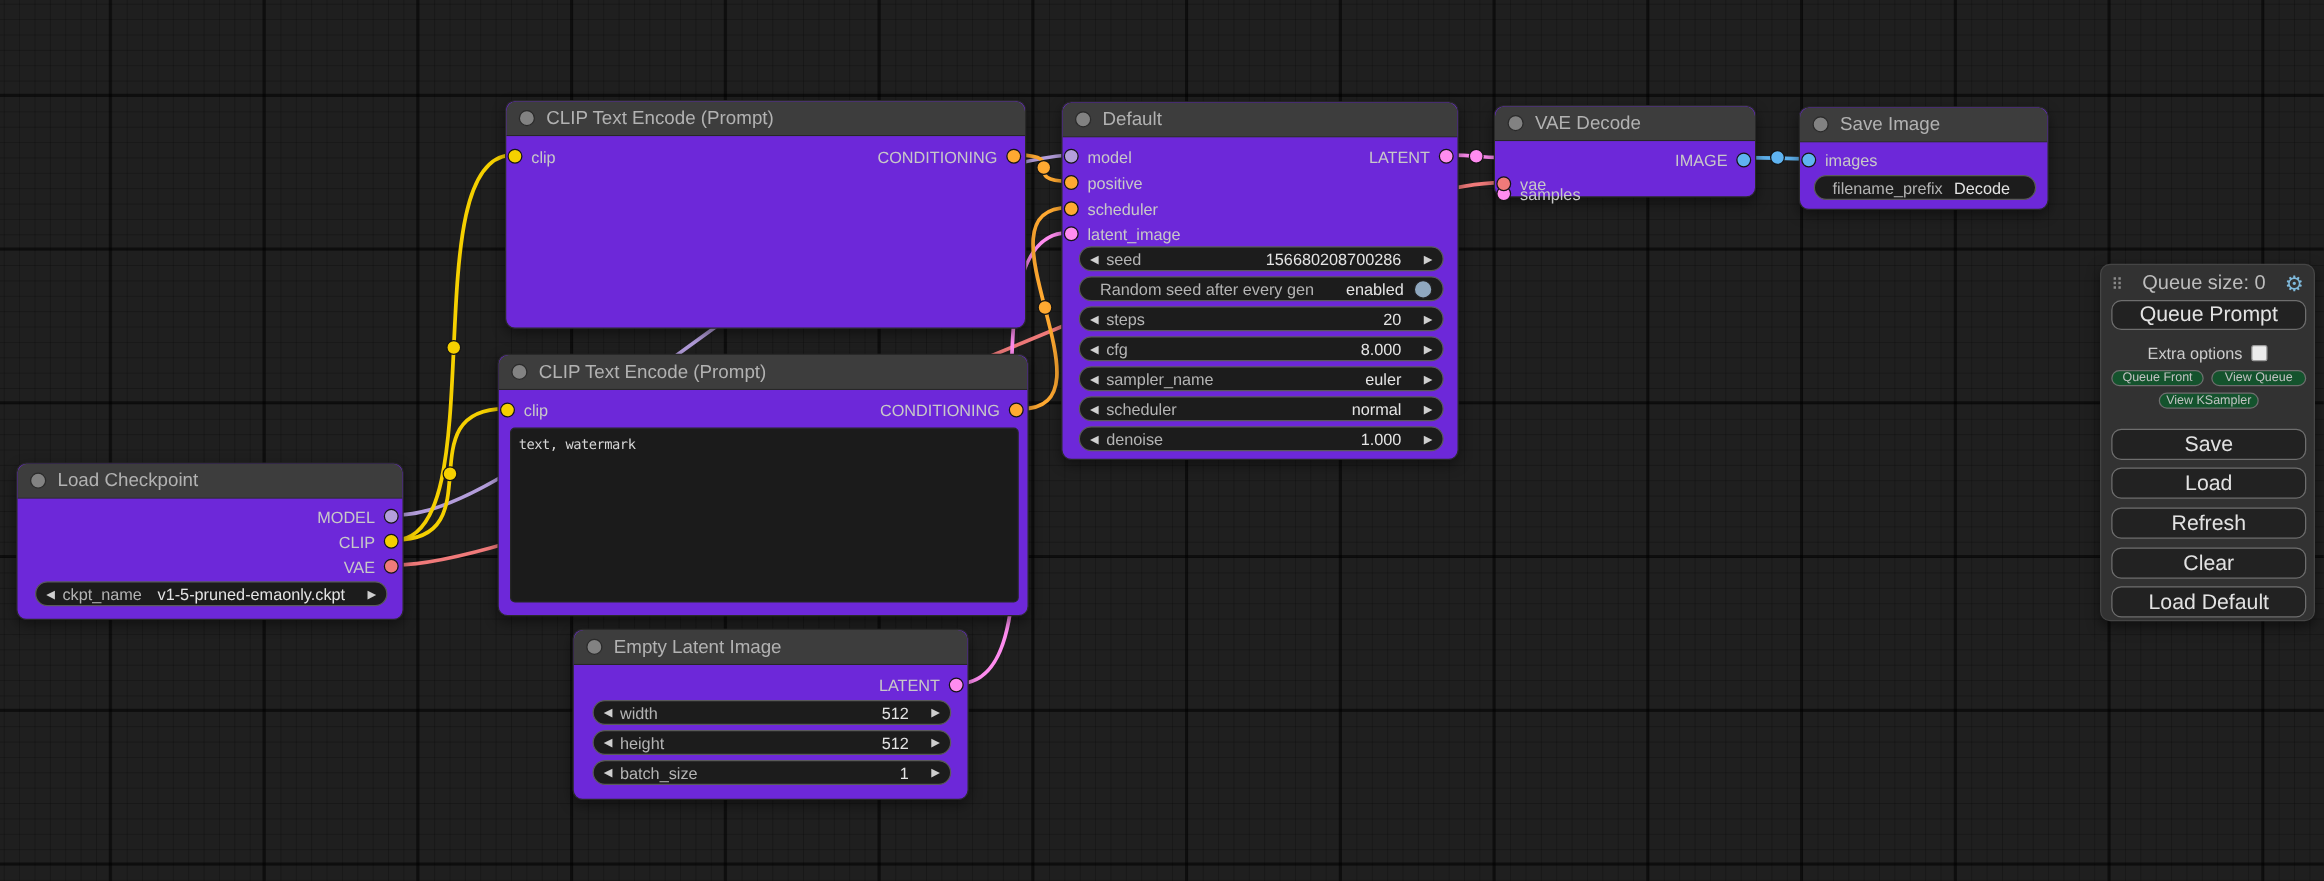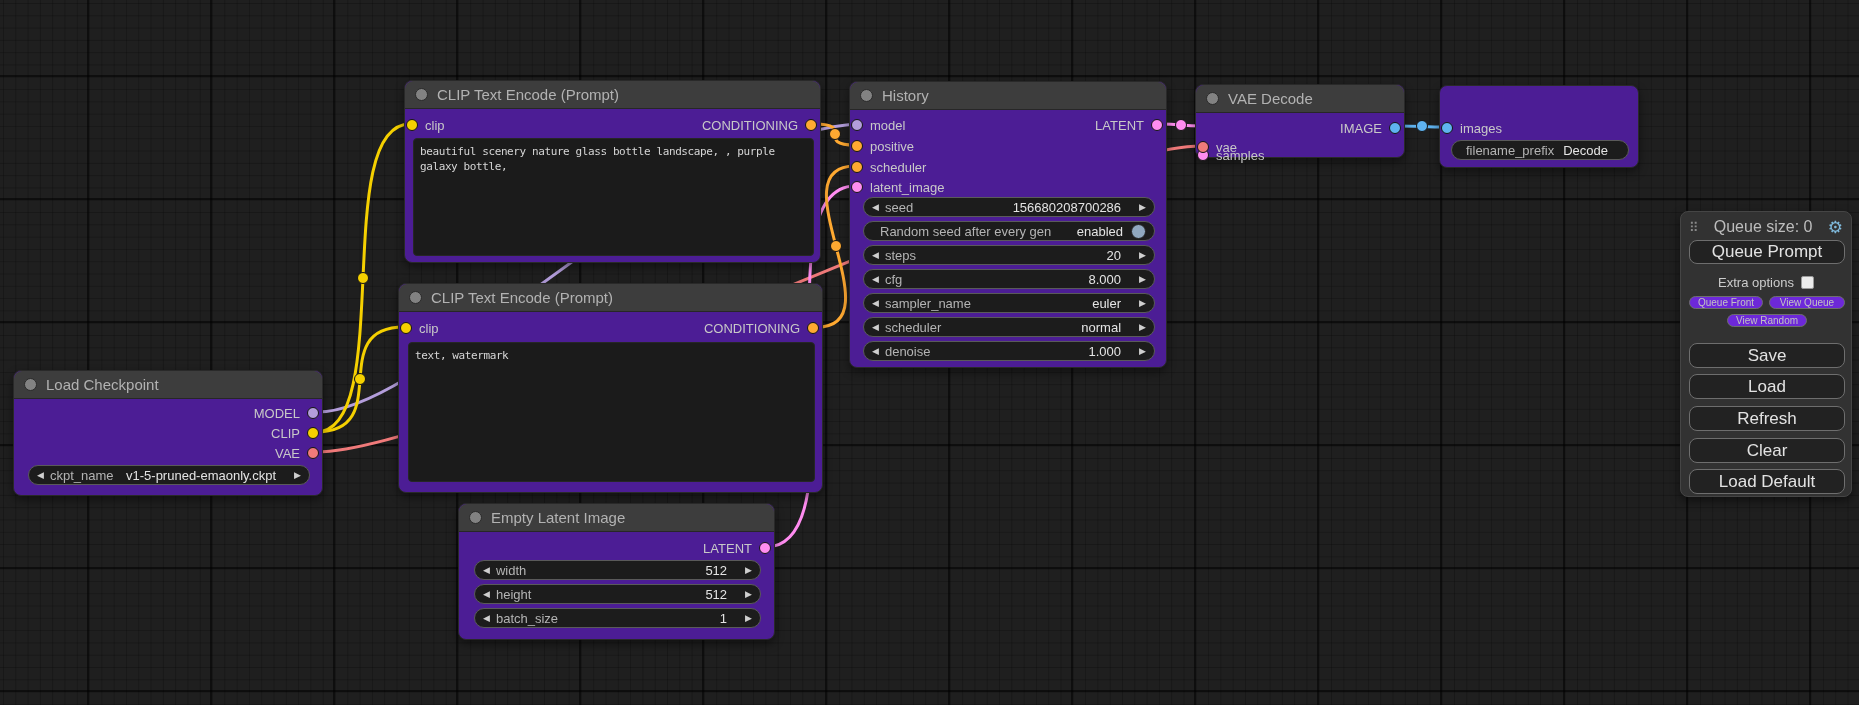--- a/index.html
+++ b/index.html
@@ -11,21 +11,21 @@
       linear-gradient(to right, rgba(0,0,0,0.55) 2px, transparent 2px),
       linear-gradient(to bottom, rgba(0,0,0,0.55) 2px, transparent 2px),
       linear-gradient(to right, rgba(0,0,0,0.22) 1px, transparent 1px),
       linear-gradient(to bottom, rgba(0,0,0,0.22) 1px, transparent 1px);
     background-size:123px 123px,123px 123px,12.3px 12.3px,12.3px 12.3px;
     background-position:87px 75px,87px 75px,3px 3px,3px 3px;
   }
   svg.wires{position:absolute;left:0;top:0;z-index:1;}
   .wire{fill:none;stroke-width:3;}
   .node{
-    position:absolute;z-index:2;background:#4c1d95;border-radius:8px;
+    position:absolute;z-index:2;background:#6d28d9;border-radius:8px;
     border:1px solid #292929;box-shadow:0 4px 10px rgba(0,0,0,0.45);
     box-sizing:border-box;color:#c5c5c5;
   }
   .ntitle{
     position:absolute;left:0;top:0;right:0;height:28px;background:#3d3d3d;
     border-radius:8px 8px 0 0;border-bottom:1px solid rgba(0,0,0,0.35);
     display:flex;align-items:center;gap:9px;padding-left:10px;box-sizing:border-box;
     color:#b2b2b2;font-size:15px;
   }
   .tdot{width:11px;height:11px;border-radius:50%;background:#828282;border:1px solid #2a2a2a;flex:0 0 auto;}
@@ -64,21 +64,21 @@
   .qsize{flex:1;text-align:center;font-size:16px;color:#bdbdbd;}
   .qgear{color:#7fb9db;font-size:17px;margin-right:8px;cursor:pointer;}
   .qbtn{
     position:absolute;left:8px;width:156px;background:#222222;border:1px solid #6e6e6e;
     border-radius:8px;color:#e2e2e2;display:flex;align-items:center;justify-content:center;
     box-sizing:border-box;cursor:pointer;
   }
   .qbtn.big{height:25px;font-size:17px;}
   .qbtn.prompt{top:28px;height:24px;font-size:17px;}
   .qpill{
-    position:absolute;background:#6d28d9;border:1px solid #6e6e6e;border-radius:7px;
+    position:absolute;background:#14532d;border:1px solid #6e6e6e;border-radius:7px;
     color:#c2c2c2;font-size:10px;display:flex;align-items:center;justify-content:center;
     box-sizing:border-box;height:13px;cursor:pointer;
   }
   .extra{position:absolute;left:0;right:0;top:62px;height:16px;display:flex;align-items:center;justify-content:center;gap:7px;font-size:13px;color:#cccccc;}
   .checkbox{width:13px;height:13px;background:#ececec;border-radius:2px;border:1px solid #9a9a9a;box-sizing:border-box;}
 </style>
 </head>
 <body>
 
 <svg class="wires" width="1859" height="705" viewBox="0 0 1859 705">
@@ -130,21 +130,20 @@
     <span>CLIP Text Encode (Prompt)</span>
   </div>
   <div class="prow in" style="top:34px;">
     <span class="port" style="background:var(--c-clip)"></span>
     <span class="plabel">clip</span>
   </div>
   <div class="prow out" style="top:34px;">
     <span class="port" style="background:var(--c-conditioning)"></span>
     <span class="plabel">CONDITIONING</span>
   </div>
-  <div class="textbox" style="left:8px;top:57px;width:401px;height:118px;">beautiful scenery nature glass bottle landscape, , purple galaxy bottle,</div>
 </div>
 
 <div class="node" style="left:398px;top:283px;width:425px;height:210px;">
   <div class="ntitle">
     <span class="tdot"></span>
     <span>CLIP Text Encode (Prompt)</span>
   </div>
   <div class="prow in" style="top:34px;">
     <span class="port" style="background:var(--c-clip)"></span>
     <span class="plabel">clip</span>
@@ -152,21 +151,21 @@
   <div class="prow out" style="top:34px;">
     <span class="port" style="background:var(--c-conditioning)"></span>
     <span class="plabel">CONDITIONING</span>
   </div>
   <div class="textbox" style="left:9px;top:58px;width:407px;height:140px;">text, watermark</div>
 </div>
 
 <div class="node" style="left:849px;top:81px;width:318px;height:287px;">
   <div class="ntitle">
     <span class="tdot"></span>
-    <span>History</span>
+    <span>Default</span>
   </div>
   <div class="prow in" style="top:33px;">
     <span class="port" style="background:var(--c-model)"></span>
     <span class="plabel">model</span>
   </div>
   <div class="prow out" style="top:33px;">
     <span class="port" style="background:var(--c-latent)"></span>
     <span class="plabel">LATENT</span>
   </div>
   <div class="prow in" style="top:54px;">
@@ -266,20 +265,24 @@
     <span class="port" style="background:var(--c-image)"></span>
     <span class="plabel">IMAGE</span>
   </div>
   <div class="prow in" style="top:52px;">
     <span class="port" style="background:var(--c-vae)"></span>
     <span class="plabel">vae</span>
   </div>
 </div>
 
 <div class="node" style="left:1439px;top:85px;width:200px;height:83px;">
+  <div class="ntitle">
+    <span class="tdot"></span>
+    <span>Save Image</span>
+  </div>
   <div class="prow in" style="top:32px;">
     <span class="port" style="background:var(--c-image)"></span>
     <span class="plabel">images</span>
   </div>
   <div class="widget noarrow" style="left:11px;top:54px;width:178px;padding-left:14px;padding-right:18px;">
     <span class="wlabel">filename_prefix</span>
     <span class="wvalue">Decode</span>
   </div>
 </div>
 
@@ -289,19 +292,19 @@
     <span class="qsize">Queue size: 0</span>
     <span class="qgear">⚙</span>
   </div>
   <div class="qbtn prompt">Queue Prompt</div>
   <div class="extra">
     <span>Extra options</span>
     <span class="checkbox"></span>
   </div>
   <div class="qpill" style="left:8px;top:84px;width:74px;">Queue Front</div>
   <div class="qpill" style="left:88px;top:84px;width:76px;">View Queue</div>
-  <div class="qpill" style="left:46px;top:102px;width:80px;">View Random</div>
+  <div class="qpill" style="left:46px;top:102px;width:80px;">View KSampler</div>
   <div class="qbtn big" style="top:131px;">Save</div>
   <div class="qbtn big" style="top:162px;">Load</div>
   <div class="qbtn big" style="top:194px;">Refresh</div>
   <div class="qbtn big" style="top:226px;">Clear</div>
   <div class="qbtn big" style="top:257px;">Load Default</div>
 </div>
 
 </body></html>

